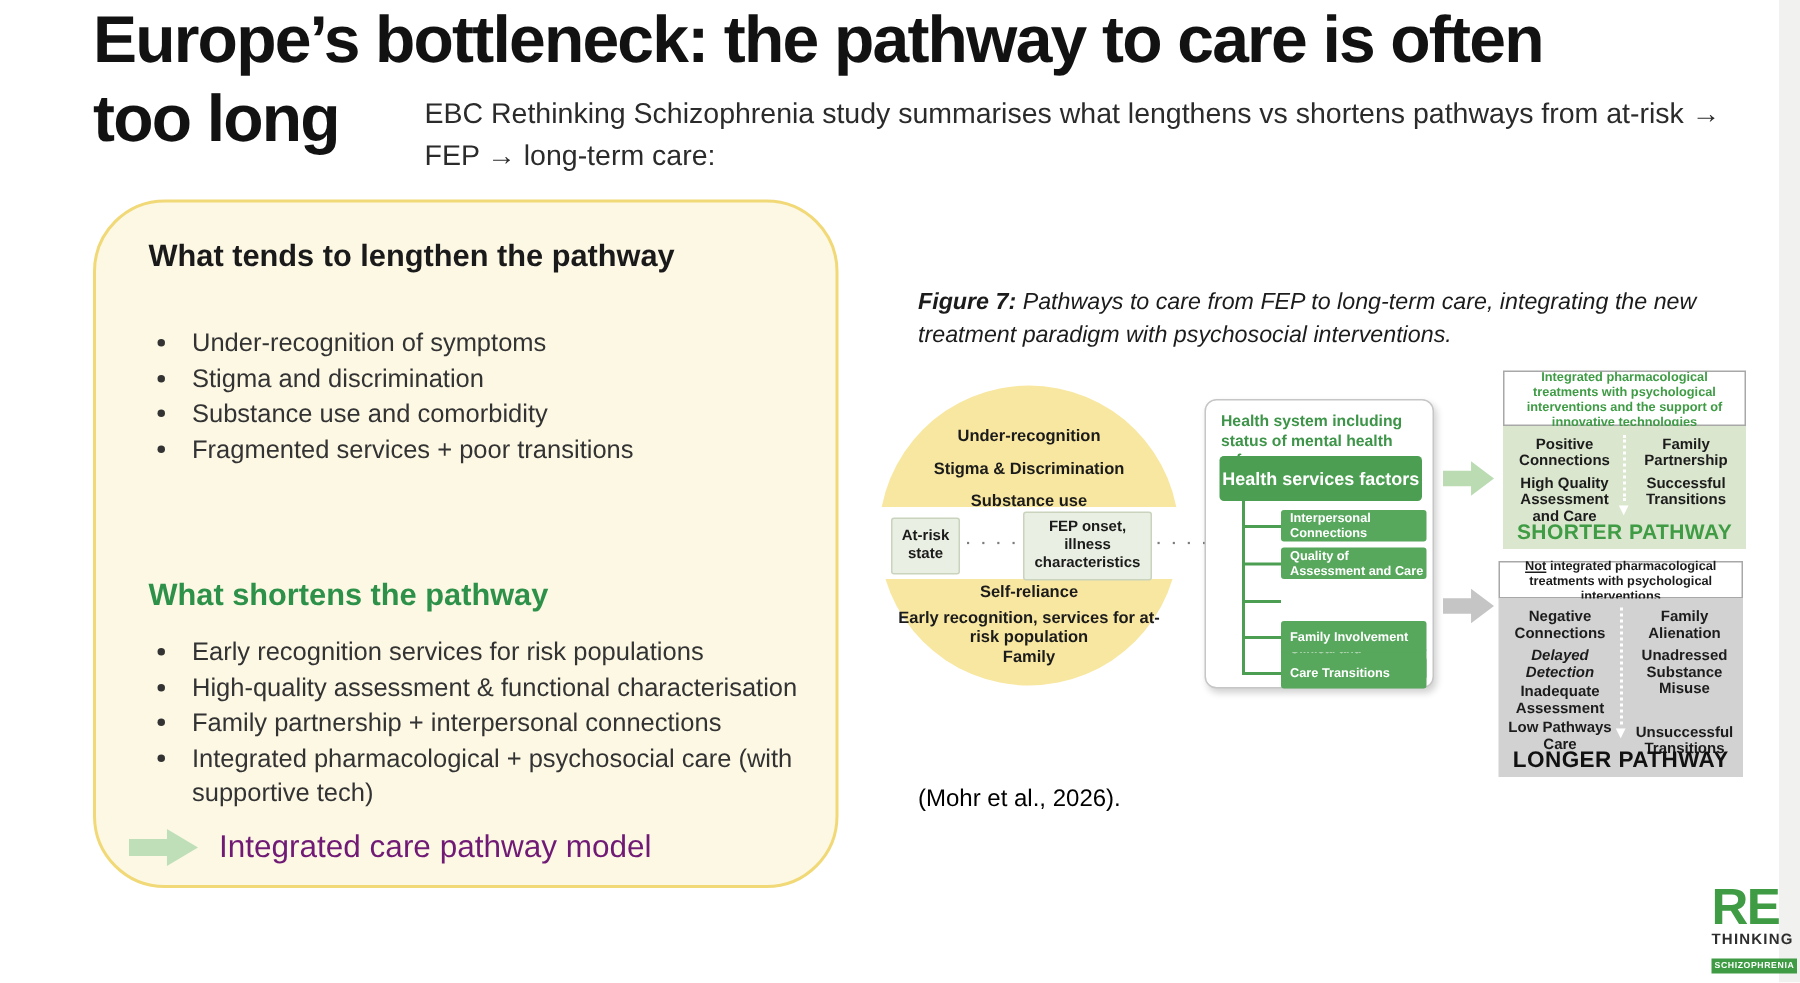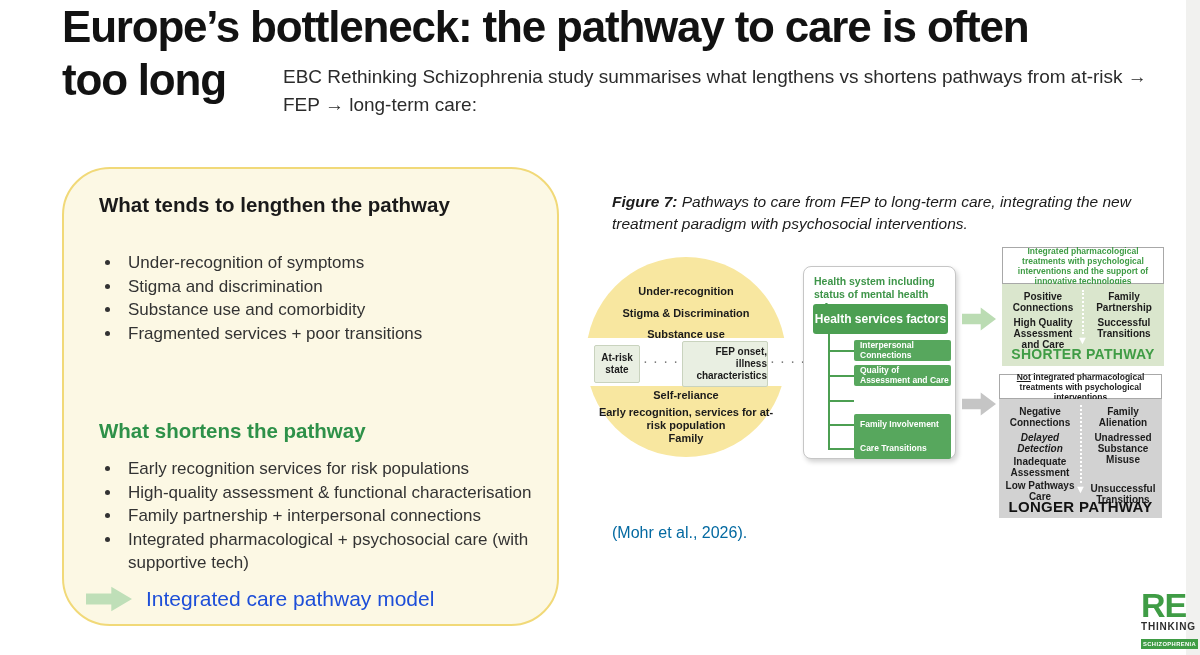--- a/index.html
+++ b/index.html
@@ -5,34 +5,34 @@
   * { margin:0; padding:0; box-sizing:border-box; }
   html,body { width:1200px; height:655px; }
   body { font-family:"Liberation Sans", sans-serif; background:#fff; position:relative; overflow:hidden; }
   .abs { position:absolute; }
 
   
   .slide-title { left:62px; top:0px; font-size:44px; font-weight:900; letter-spacing:-1.2px; color:#121212; line-height:53px; }
   .subtitle { left:283px; top:63px; width:880px; font-size:19px; line-height:28px; color:#2b2b2b; }
 
   
-  .card { left:62px; top:133px; width:497px; height:459px; background:#FCF8E4; border:2px solid #F1D978; border-radius:48px;margin-top:34px; }
+  .card { left:62px; top:133px; width:497px; height:459px; background:#FCF8E4; border:2px solid #F1D978; border-radius:48px; }
   .card h2 { position:absolute; left:35px; font-size:20.5px; font-weight:bold; color:#1a1a1a; }
   .card h2.green { color:#2E9149; }
   .card ul { position:absolute; left:58px; width:430px; list-style:disc; }
   .card li { font-size:17px; line-height:23.5px; color:#333; padding-left:6px; }
   .card-footer { position:absolute; left:22px; top:416px; display:flex; align-items:center; gap:14px; }
   .block-arrow { display:inline-block; clip-path:polygon(0% 30%,55% 30%,55% 6%,100% 50%,55% 94%,55% 70%,0% 70%); }
   .footer-arrow { width:46px; height:28px; background:#BFDFB8; }
-  .card-footer span.lbl { font-size:21px; color:#1d4ed8; }
+  .card-footer span.lbl { font-size:21px; color:#701a75; }
 
   
   .caption { left:612px; top:191px; width:548px; font-size:15.5px; line-height:21.5px; font-style:italic; color:#1c1c1c; }
   .caption b { font-weight:bold; }
-  .citation { left:612px; top:524px; font-size:16px; color:#0369a1; }
+  .citation { left:612px; top:524px; font-size:16px; color:#000000; }
 
   
   .circle { left:586px; top:257px; width:200px; height:200px; border-radius:50%; background:#F8E7A0; }
   .band { left:578px; top:338px; width:216px; height:48px; background:#fff; }
   .circ-lbl { left:586px; width:200px; text-align:center; font-size:11px; font-weight:bold; color:#1b1b1b; line-height:12.5px; }
   .mini-box { background:#E9EFE2; border:1px solid #C9D3BE; font-size:10px; font-weight:bold; color:#1b1b1b; display:flex; align-items:center; justify-content:center; text-align:center; line-height:12px; border-radius:2px; }
   .dots { font-size:10px; letter-spacing:2px; color:#7c7c7c; font-weight:bold; white-space:nowrap; }
   .dots .tri { font-size:9px; letter-spacing:0; }
 
   
@@ -104,21 +104,21 @@
 <div class="abs circle"></div>
 <div class="abs band"></div>
 <div class="abs circ-lbl" style="top:285px;">Under-recognition</div>
 <div class="abs circ-lbl" style="top:307px;">Stigma &amp; Discrimination</div>
 <div class="abs circ-lbl" style="top:328px;">Substance use</div>
 <div class="abs circ-lbl" style="top:389px;">Self-reliance</div>
 <div class="abs circ-lbl" style="top:406px; left:596px; width:180px;">Early recognition, services for at-risk population</div>
 <div class="abs circ-lbl" style="top:432px;">Family</div>
 <div class="abs mini-box" style="left:594px; top:345px; width:46px; height:38px;">At-risk state</div>
 <div class="abs dots" style="left:644px; top:357px;"><span>· · · · </span><span class="tri">▶</span></div>
-<div class="abs mini-box" style="left:682px; top:341px; width:86px; height:46px;text-align:right;">FEP onset, illness characteristics</div>
+<div class="abs mini-box" style="left:682px; top:341px; width:86px; height:46px;">FEP onset, illness characteristics</div>
 <div class="abs dots" style="left:771px; top:357px;"><span>· · · · </span><span class="tri">▶</span></div>
 
 <div class="abs health">
   <div class="health-title">Health system including status of mental health reforms</div>
   <div class="health-header">Health services factors</div>
   <div class="tline" style="left:24px; top:67px; width:1.5px; height:115px;"></div>
   <div class="tline" style="left:24px; top:83px;  width:26px; height:1.5px;"></div>
   <div class="tline" style="left:24px; top:108px; width:26px; height:1.5px;"></div>
   <div class="tline" style="left:24px; top:133px; width:26px; height:1.5px;"></div>
   <div class="tline" style="left:24px; top:157px; width:26px; height:1.5px;"></div>

